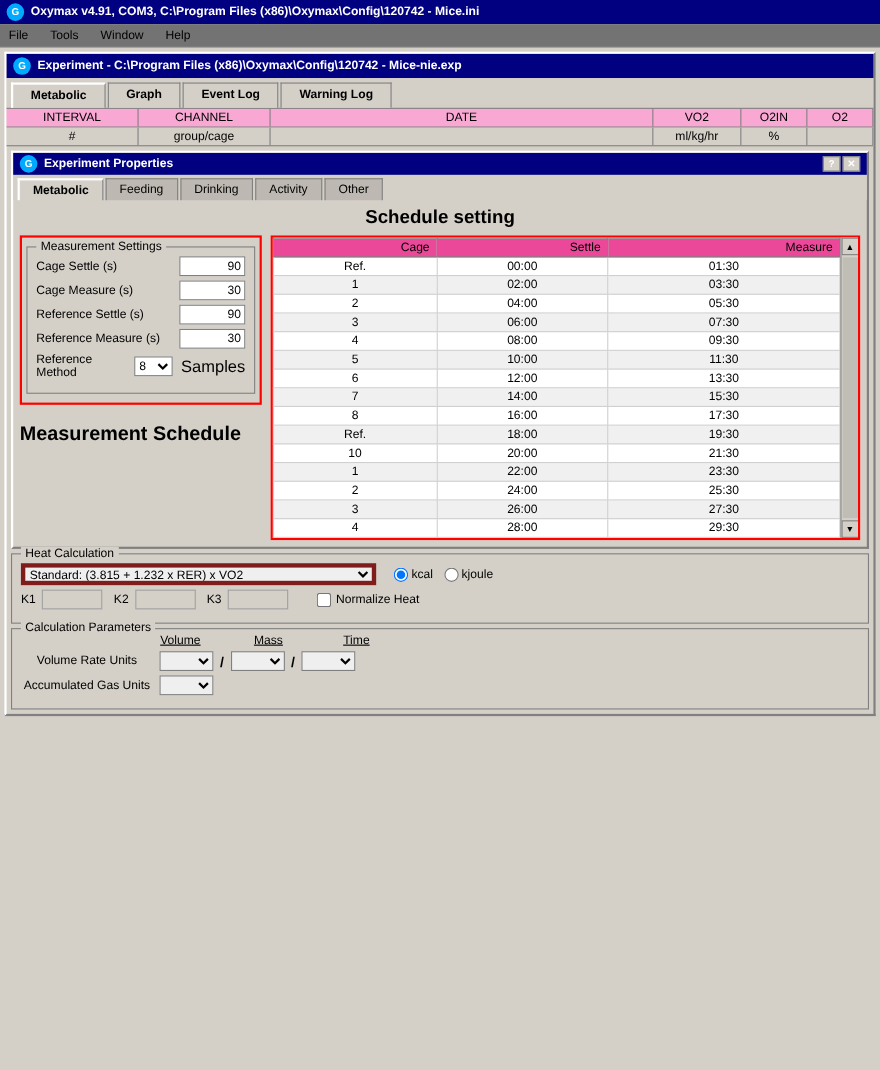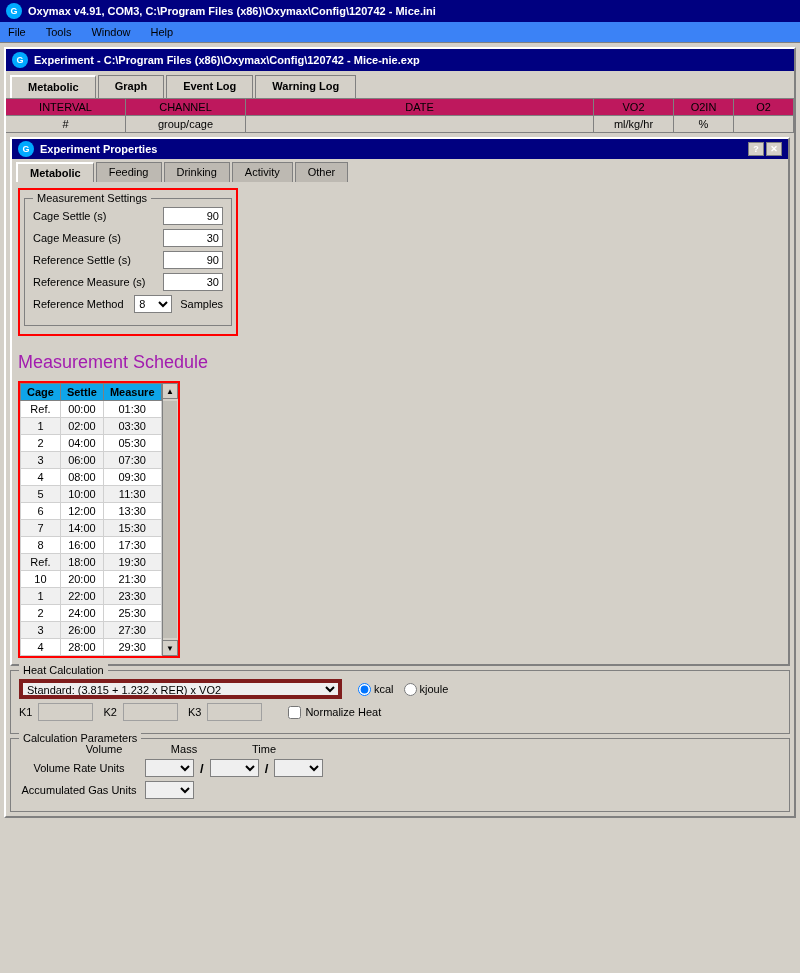--- a/index.html
+++ b/index.html
@@ -30,21 +30,21 @@
       align-items: center;
       justify-content: center;
       font-size: 9px;
       color: white;
       font-weight: bold;
       flex-shrink: 0;
     }
 
     
     .menu-bar {
-      background: #3b82f6;
+      background: #737373;
       padding: 2px 4px;
       display: flex;
       gap: 12px;
       border-bottom: 1px solid #808080;
     }
     .menu-item {
       cursor: pointer;
       padding: 2px 4px;
       font-size: 11px;
     }
@@ -91,21 +91,21 @@
       border-left: 2px solid #ffffff;
       padding-bottom: 5px;
       position: relative;
       z-index: 1;
     }
 
     
     .data-header {
       display: grid;
       grid-template-columns: 120px 120px 1fr 80px 60px 60px;
-      background: #be185d;
+      background: #f9a8d4;
       border-top: 1px solid #808080;
       border-bottom: 1px solid #808080;
     }
     .data-header-cell {
       padding: 2px 4px;
       text-align: center;
       border-right: 1px solid #808080;
       font-size: 11px;
     }
     .data-header-sub {
@@ -217,59 +217,58 @@
       background: white;
       font-size: 11px;
       height: 18px;
     }
 
     
     .content-layout {
       display: flex;
       gap: 8px;
       align-items: flex-start;
-      flex-direction: column;
     }
     .left-panel {
       width: 220px;
       flex-shrink: 0;
     }
     .right-panel {
       flex: 1;
       border: 2px solid red;
       background: white;
       max-height: 320px;
       overflow: hidden;
     }
 
     
     .schedule-table {
       width: 100%;
       border-collapse: collapse;
       font-size: 11px;
     }
     .schedule-table th {
-      background: #0ea5e9;
+      background: #ec4899;
       border: 1px solid #808080;
       padding: 2px 6px;
-      text-align: center;
-      font-weight: bold;
+      text-align: right;
+      font-weight: normal;
     }
     .schedule-table td {
       border: 1px solid #d0d0d0;
       padding: 2px 6px;
       text-align: center;
     }
     .schedule-table tr:nth-child(even) td { background: #f0f0f0; }
 
     
     .measurement-schedule-label {
       font-size: 18px;
-      font-weight: normal;
-      color: #a21caf;
+      font-weight: bold;
+      color: #000000;
       margin-top: 8px;
       margin-bottom: 4px;
     }
 
     
     .left-panel-bordered {
       border: 2px solid red;
       padding: 4px;
     }
 
@@ -318,22 +317,23 @@
       position: absolute;
       top: -7px;
       left: 8px;
       background: #d4d0c8;
       padding: 0 4px;
       font-size: 11px;
     }
     .calc-header-row {
       display: flex;
       gap: 20px;
-      margin-left: 60px;
+      margin-left: 120px;
       margin-bottom: 2px;
+      text-decoration: underline;
     }
     .calc-header-cell {
       font-size: 11px;
       text-align: center;
       width: 50px;
     }
     .calc-row {
       display: flex;
       align-items: center;
       gap: 6px;
@@ -469,20 +469,23 @@
     <div class="inner-tab-bar">
       <div class="inner-tab active">Metabolic</div>
       <div class="inner-tab">Feeding</div>
       <div class="inner-tab">Drinking</div>
       <div class="inner-tab">Activity</div>
       <div class="inner-tab">Other</div>
     </div>
 
     <div class="dialog-content">
 
+      <div style="text-align:center;margin-bottom:6px;">
+        <span style="font-size:17px;font-weight:bold;">Schedule setting</span>
+      </div>
 
       <div class="content-layout">
 
         <div class="left-panel">
           <div class="left-panel-bordered">
             <div class="group-box">
               <span class="group-box-title">Measurement Settings</span>
 
               <div class="form-row">
                 <span class="form-label">Cage Settle (s)</span>
@@ -500,21 +503,21 @@
                 <span class="form-label">Reference Measure (s)</span>
                 <input class="form-input" type="text" value="30" style="">
               </div>
               <div class="form-row">
                 <span class="form-label">Reference Method</span>
                 <select class="form-select">
                   <option>8</option>
                   <option>4</option>
                   <option>16</option>
                 </select>
-                <span style="margin-left:4px;font-size:11px;">Samples</span>
+                <span style="margin-left:4px;font-size:15px;">Samples</span>
               </div>
             </div>
           </div>
 
           <div style="margin-top:16px;">
             <span class="measurement-schedule-label">Measurement Schedule</span>
           </div>
         </div>
 
         <div class="right-panel">

